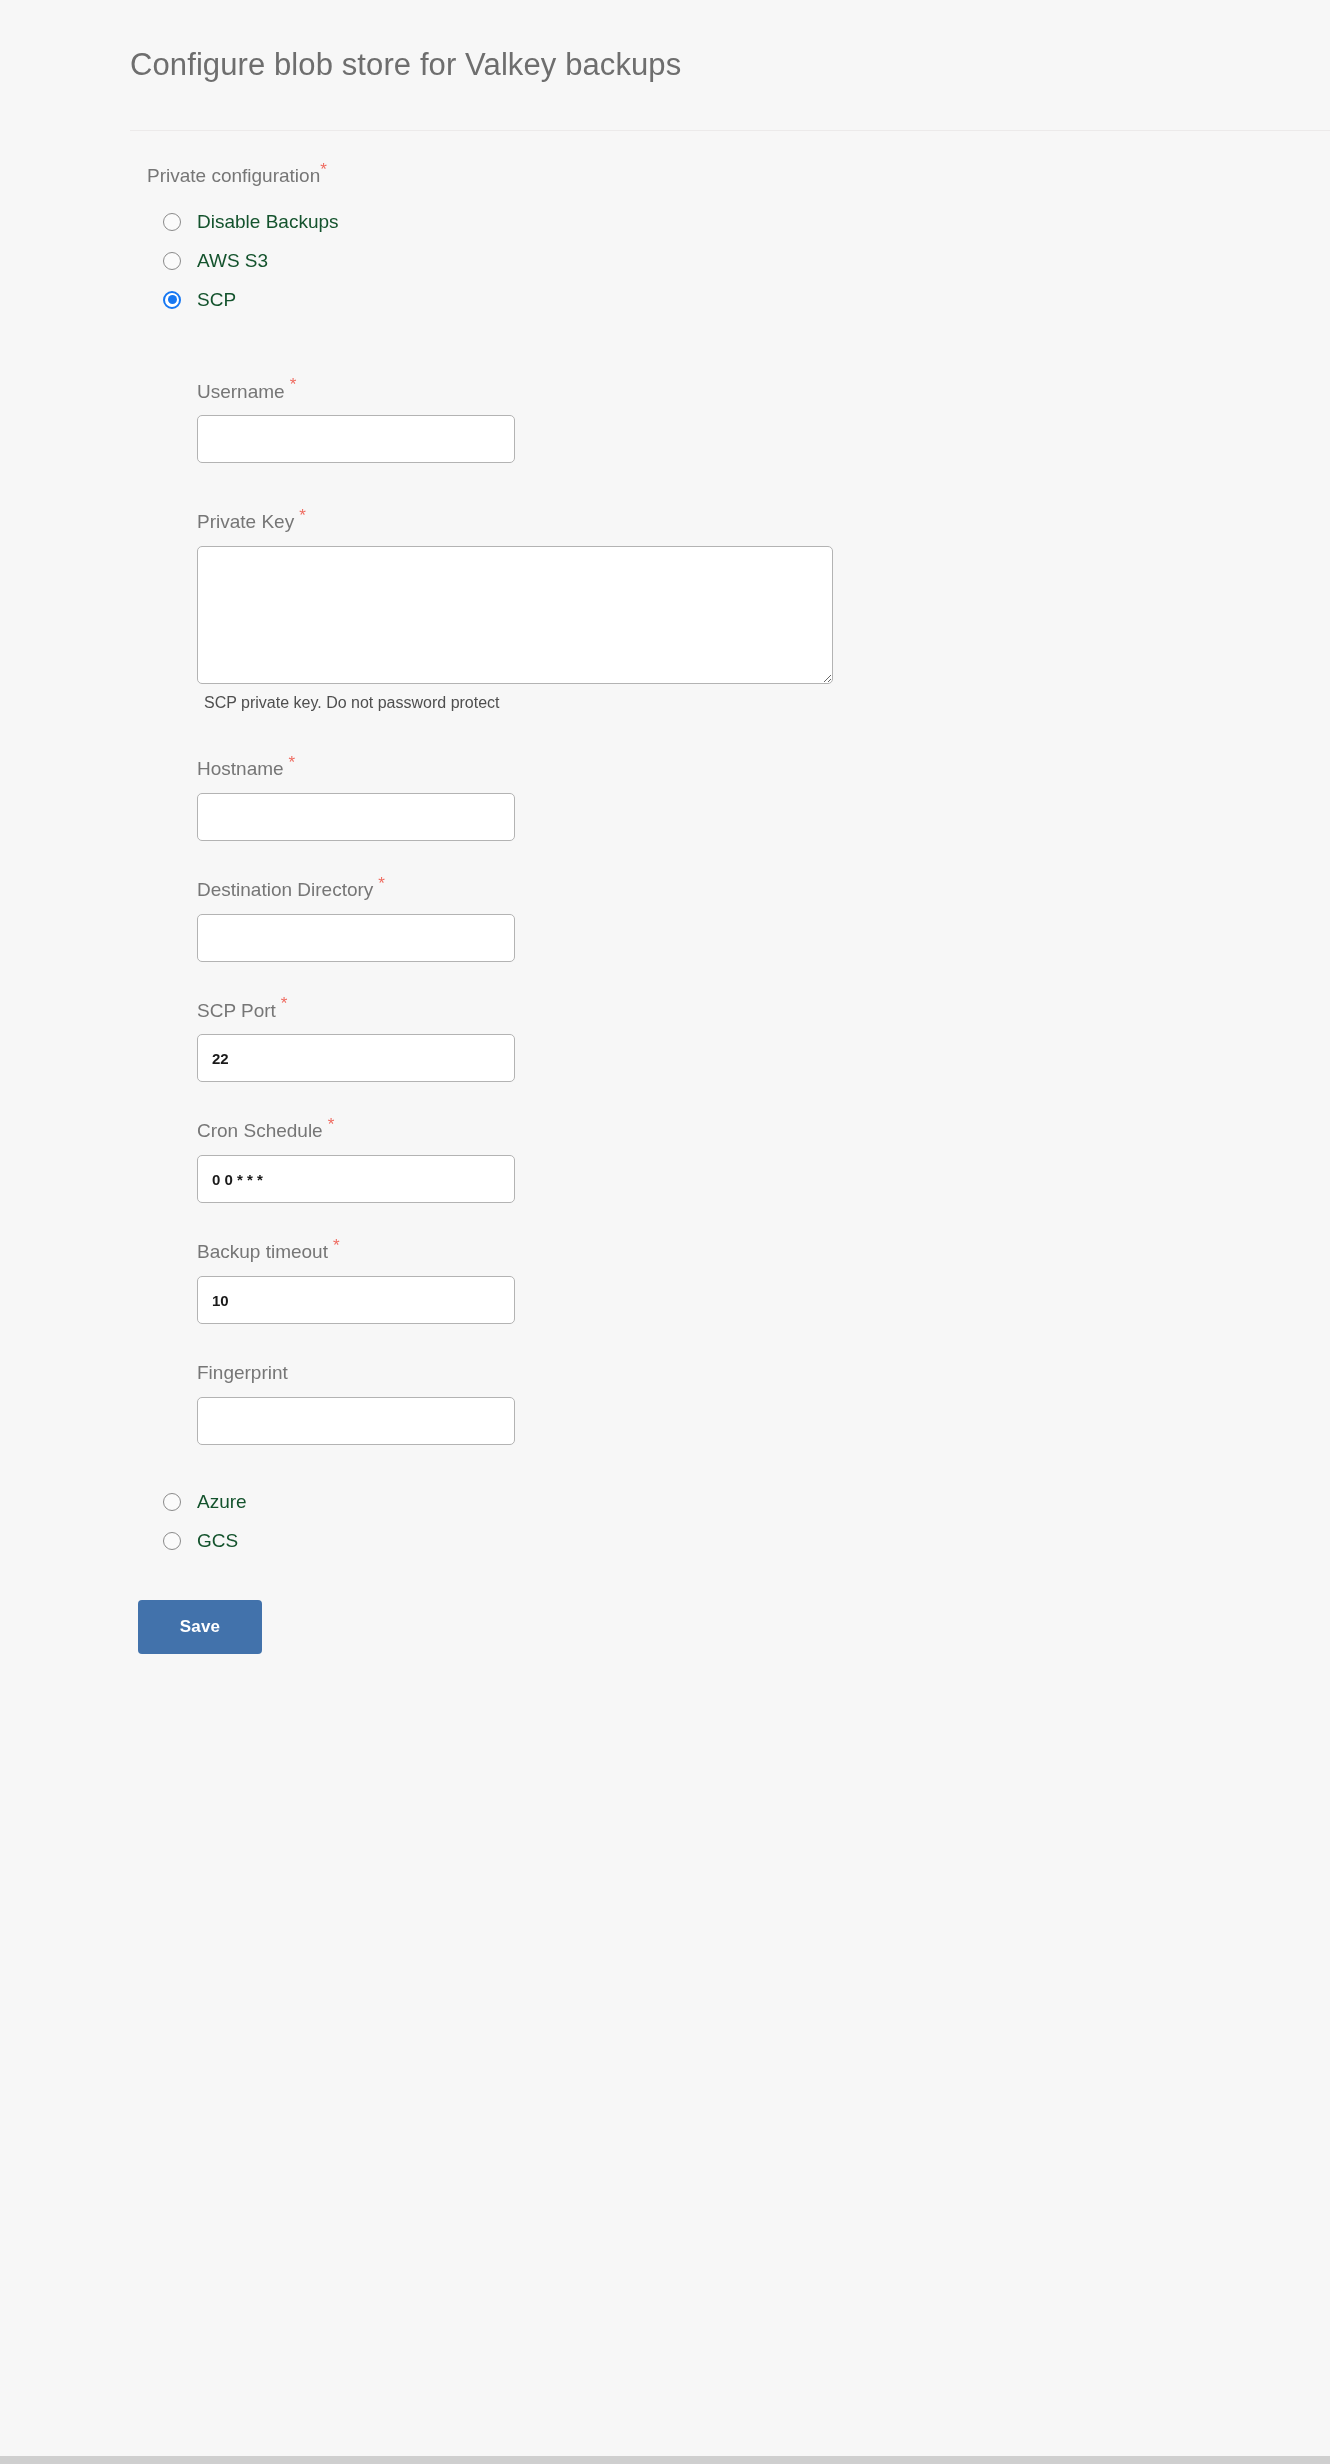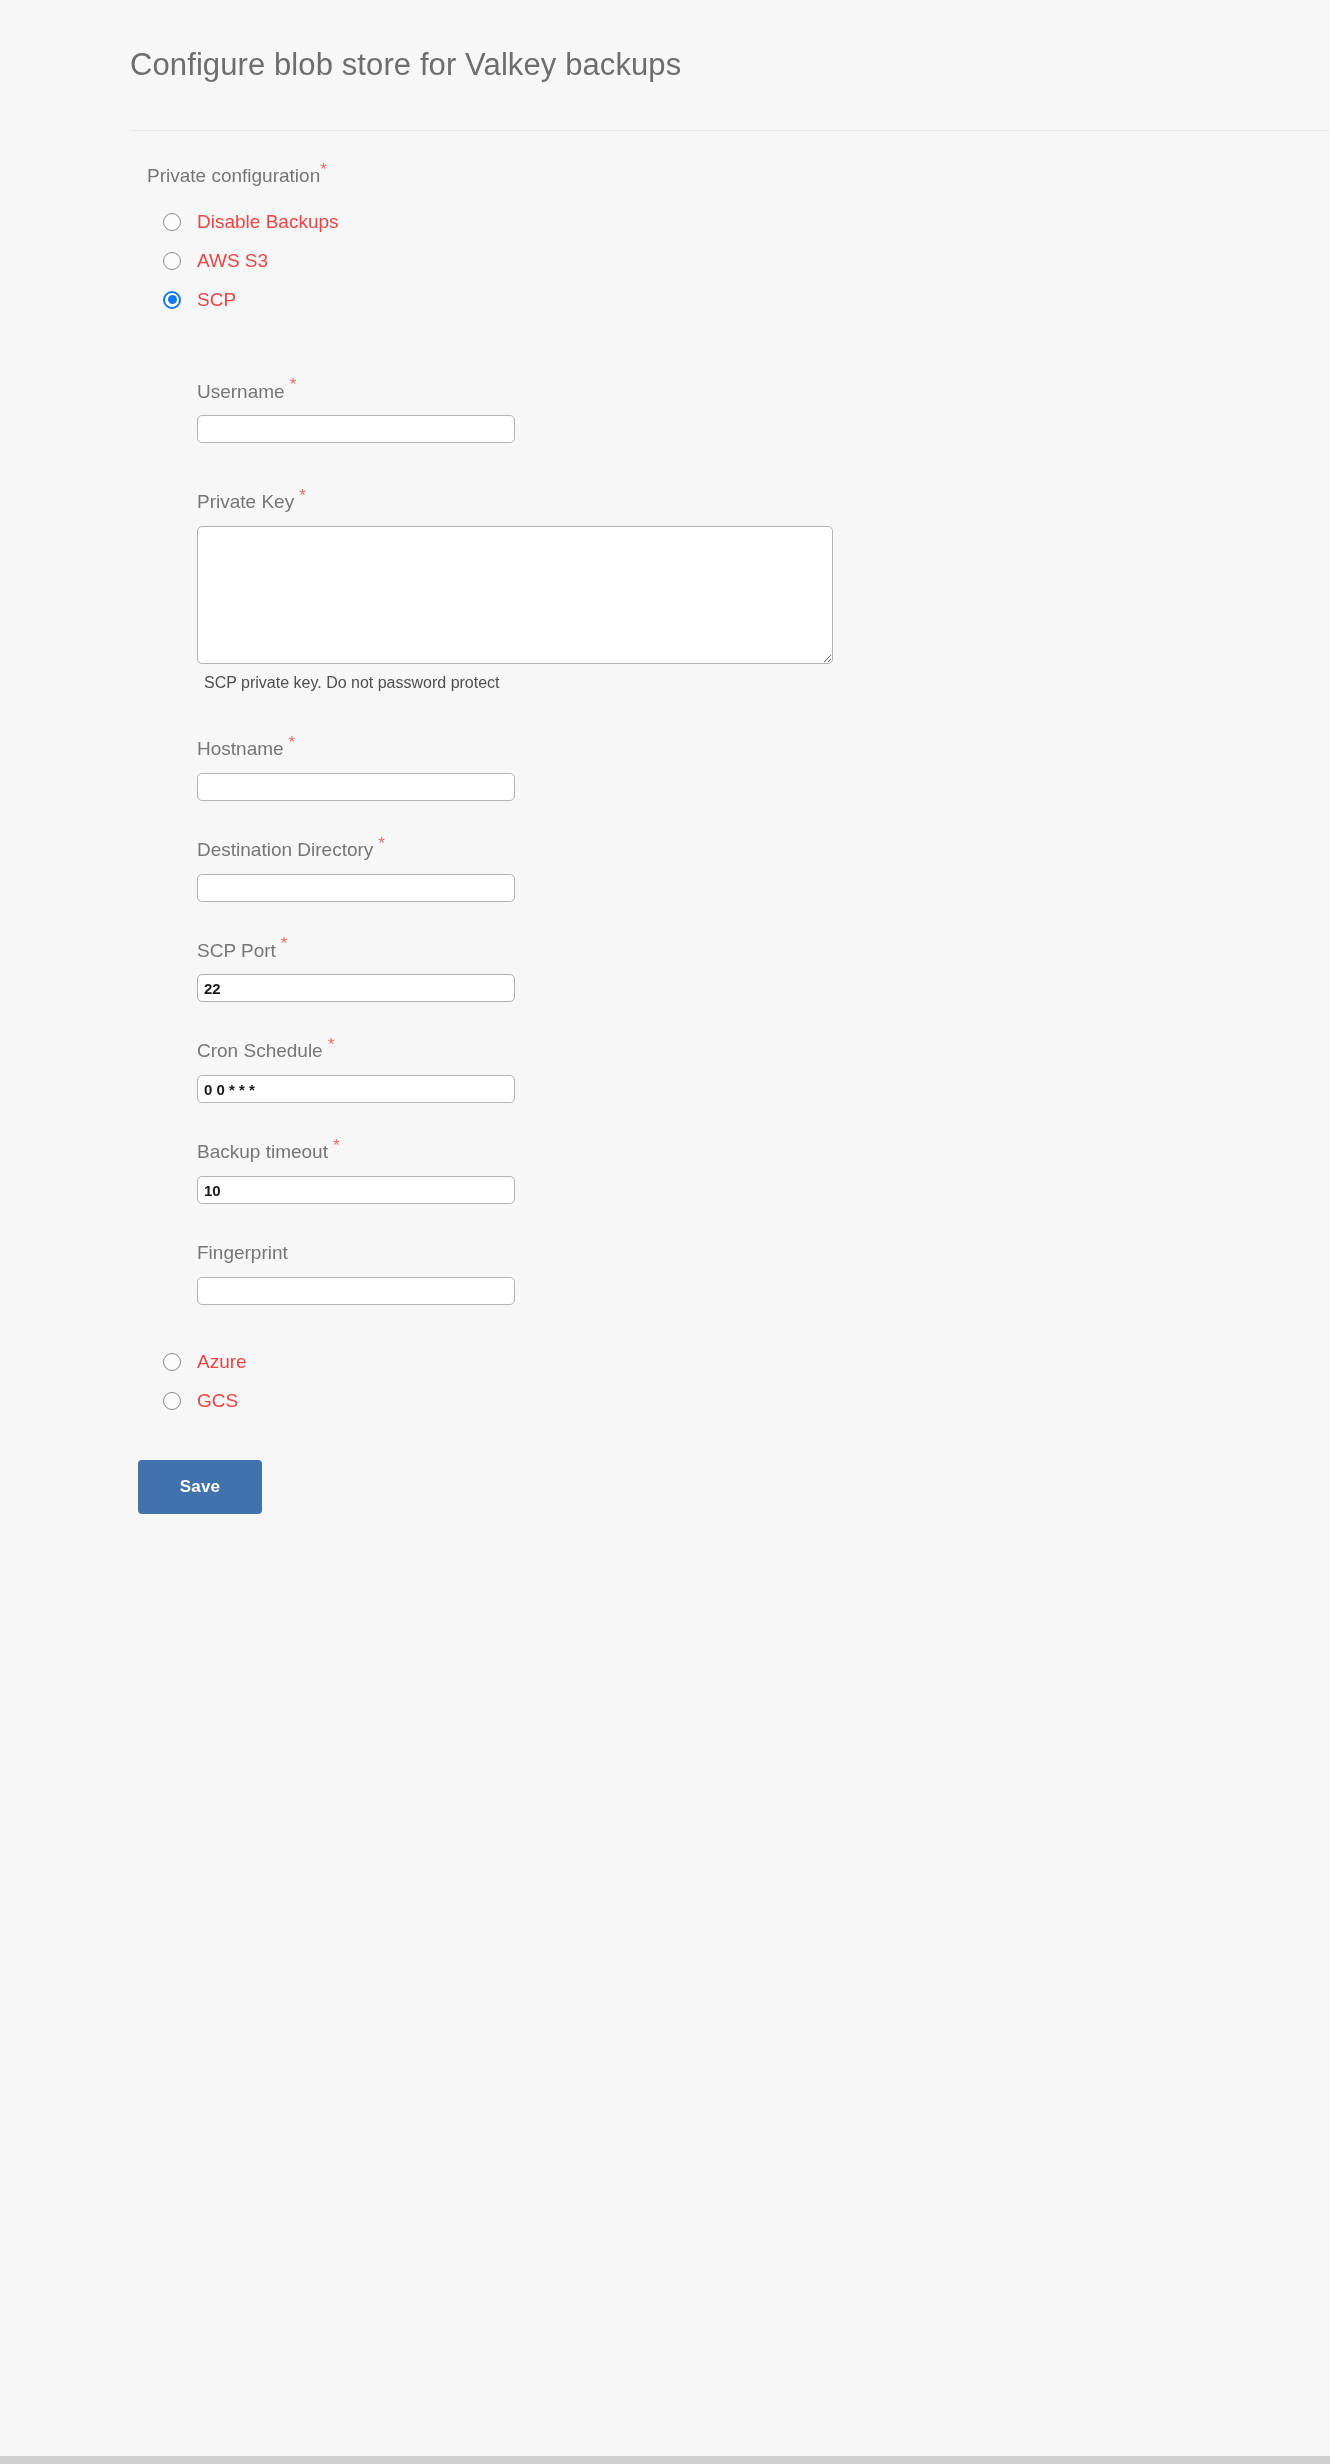--- a/index.html
+++ b/index.html
@@ -96,50 +96,50 @@
     width: 9px;
     height: 9px;
     margin-left: -4.5px;
     margin-top: -4.5px;
     border-radius: 50%;
     background: #1677f2;
   }
   .radio-label {
     margin-left: 16px;
     font-size: 19px;
-    color: #ef4444;
+    color: #14532d;
     font-weight: 400;
     line-height: 1;
   }
 
   
   .subfields {
     margin-left: 50px;
     margin-top: 68px;
   }
   .field { margin-bottom: 0; }
   .field-label {
     font-size: 19px;
     color: #767676;
     font-weight: 400;
     line-height: 1.2;
     margin-bottom: 12px;
   }
   .text-input {
     display: block;
     width: 318px;
-    height: 28px;
+    height: 48px;
     border: 1px solid #b3b3b3;
     border-radius: 5px;
     background: #ffffff;
     font-family: "Liberation Sans", sans-serif;
     font-size: 15px;
     font-weight: bold;
     color: #1a1a1a;
-    padding: 0 6px;
+    padding: 0 14px;
     outline: none;
   }
   .text-input::placeholder { color: #b0b0b0; font-weight: normal; }
 
   .textarea-input {
     display: block;
     width: 636px;
     height: 138px;
     border: 1px solid #b3b3b3;
     border-radius: 5px;

